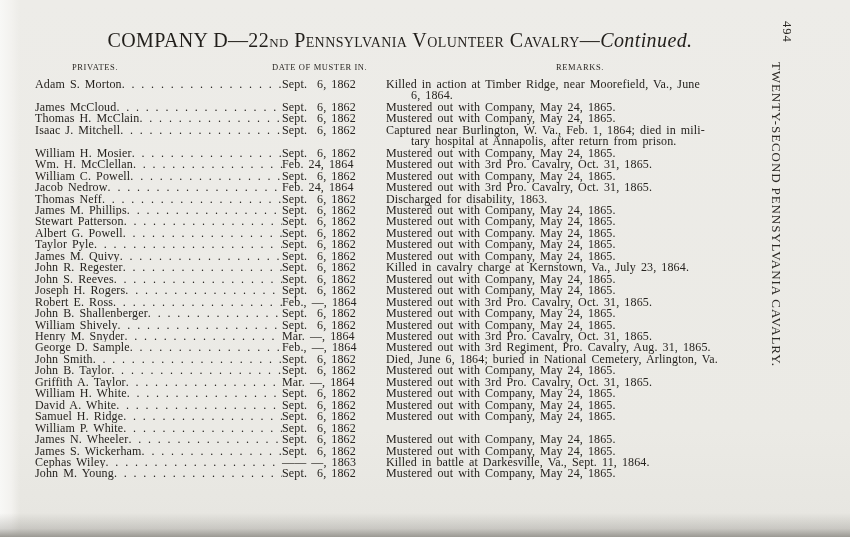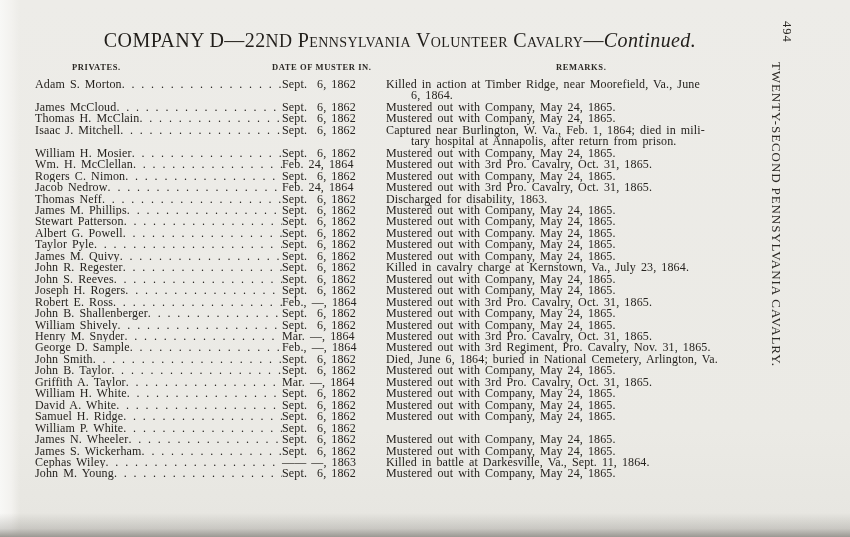--- a/index.html
+++ b/index.html
@@ -20,26 +20,26 @@
     position:absolute; left:0; right:0; bottom:0; height:24px;
     background: linear-gradient(180deg, rgba(150,148,142,0) 0%, rgba(146,144,138,0.35) 65%, #9b9993 100%);
     pointer-events:none;
   }
   .title {
     position:absolute; top:29px; left:40px; width:720px;
     margin:0; text-align:center;
     font-size:20px; font-weight:normal; letter-spacing:0.4px;
     color:#211e1a; white-space:nowrap;
   }
-  .title .ord { font-size:18px; }
+  .title .ord { font-size:13px; }
   .title .sc  { font-variant: small-caps; }
   .title .it  { font-style: italic; }
   .col-headers {
     position:absolute; top:62px; left:0; right:0; height:14px;
-    font-size:8.5px; font-weight:bold; letter-spacing:0.6px; color:#2b2824;
+    font-size:8.5px; font-weight:normal; letter-spacing:0.6px; color:#2b2824;
   }
   .ch { position:absolute; white-space:nowrap; }
   .ch-name { left:72px; }
   .ch-date { left:272px; }
   .ch-rem  { left:556px;text-align:right; }
   .rows {
     position:absolute; left:35px; top:79px; width:733px;
     font-size:12px; line-height:11.45px;
     word-spacing:1.8px; letter-spacing:0.15px;
   }
@@ -130,21 +130,21 @@
       <div class="cell name">
         <span class="nm">Wm. H. McClellan</span>
           <span class="leader"></span>
       </div>
       <div class="cell date">Feb. 24, 1864</div>
       <div class="cell remark">Mustered out with 3rd Pro. Cavalry, Oct. 31, 1865.</div>
     </div>
 
     <div class="row">
       <div class="cell name">
-        <span class="nm">Rogers C. Nimon</span>
+        <span class="nm">William C. Powell</span>
           <span class="leader"></span>
       </div>
       <div class="cell date">Sept.  6, 1862</div>
       <div class="cell remark">Mustered out with Company, May 24, 1865.</div>
     </div>
 
     <div class="row">
       <div class="cell name">
         <span class="nm">Jacob Nedrow</span>
           <span class="leader"></span>
@@ -269,21 +269,21 @@
       <div class="cell date">Mar. —, 1864</div>
       <div class="cell remark">Mustered out with 3rd Pro. Cavalry, Oct. 31, 1865.</div>
     </div>
 
     <div class="row">
       <div class="cell name">
         <span class="nm">George D. Sample</span>
           <span class="leader"></span>
       </div>
       <div class="cell date">Feb., —, 1864</div>
-      <div class="cell remark">Mustered out with 3rd Regiment, Pro. Cavalry, Nov. 31, 1865.</div>
+      <div class="cell remark">Mustered out with 3rd Regiment, Pro. Cavalry, Aug. 31, 1865.</div>
     </div>
 
     <div class="row">
       <div class="cell name">
         <span class="nm">John Smith</span>
           <span class="leader"></span>
       </div>
       <div class="cell date">Sept.  6, 1862</div>
       <div class="cell remark">Died, June 6, 1864; buried in National Cemetery, Arlington, Va.</div>
     </div>

